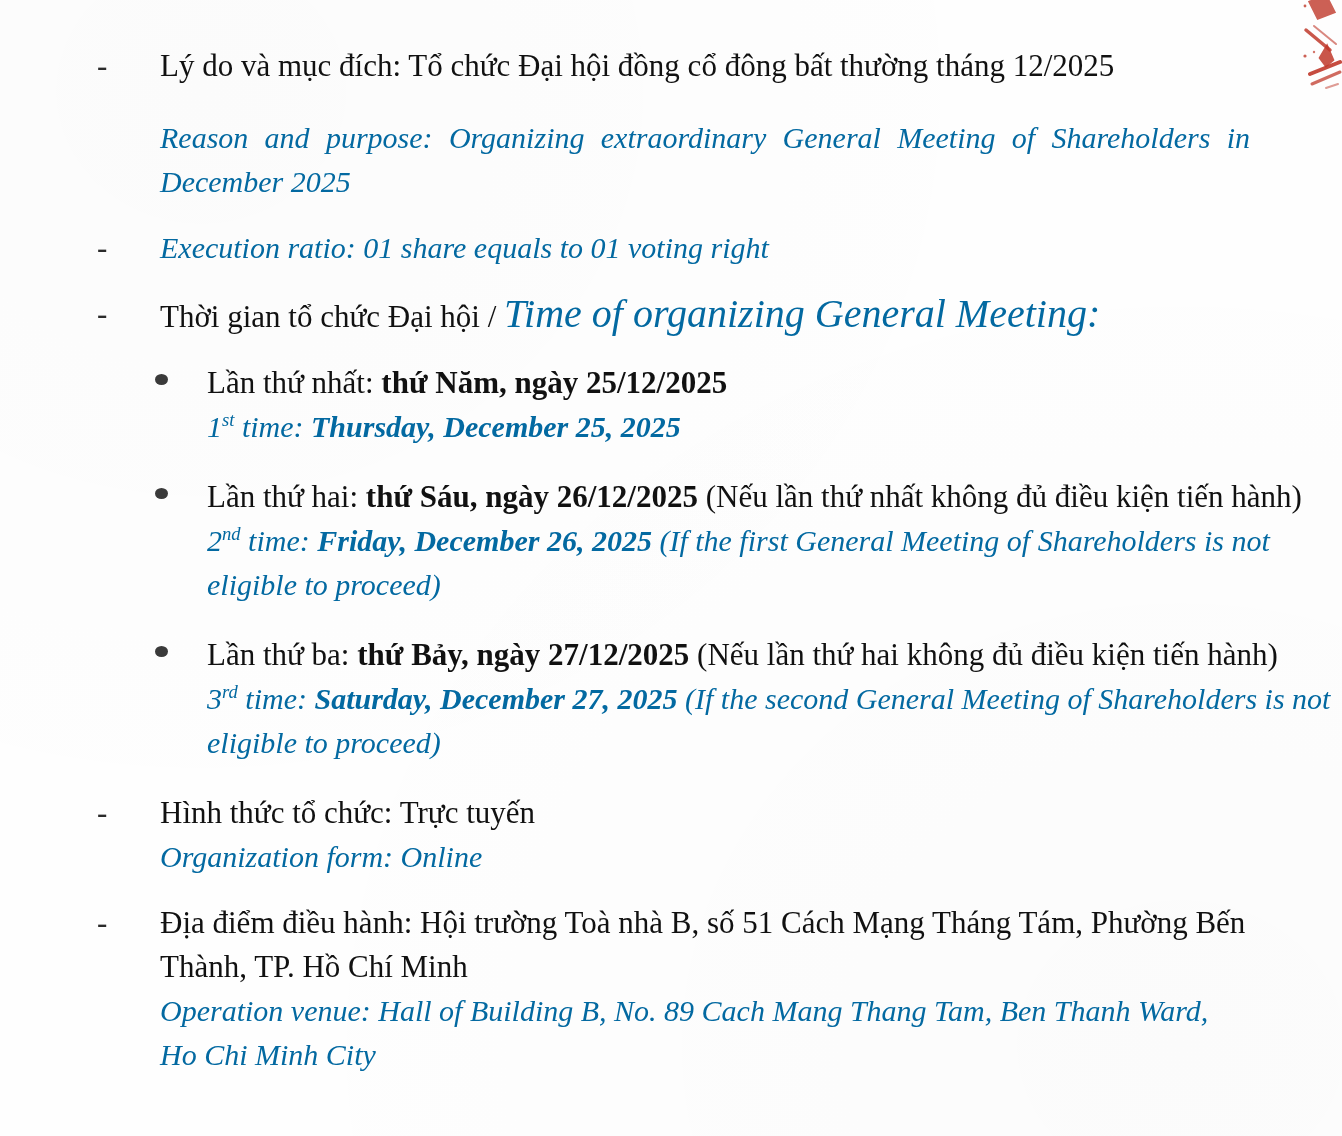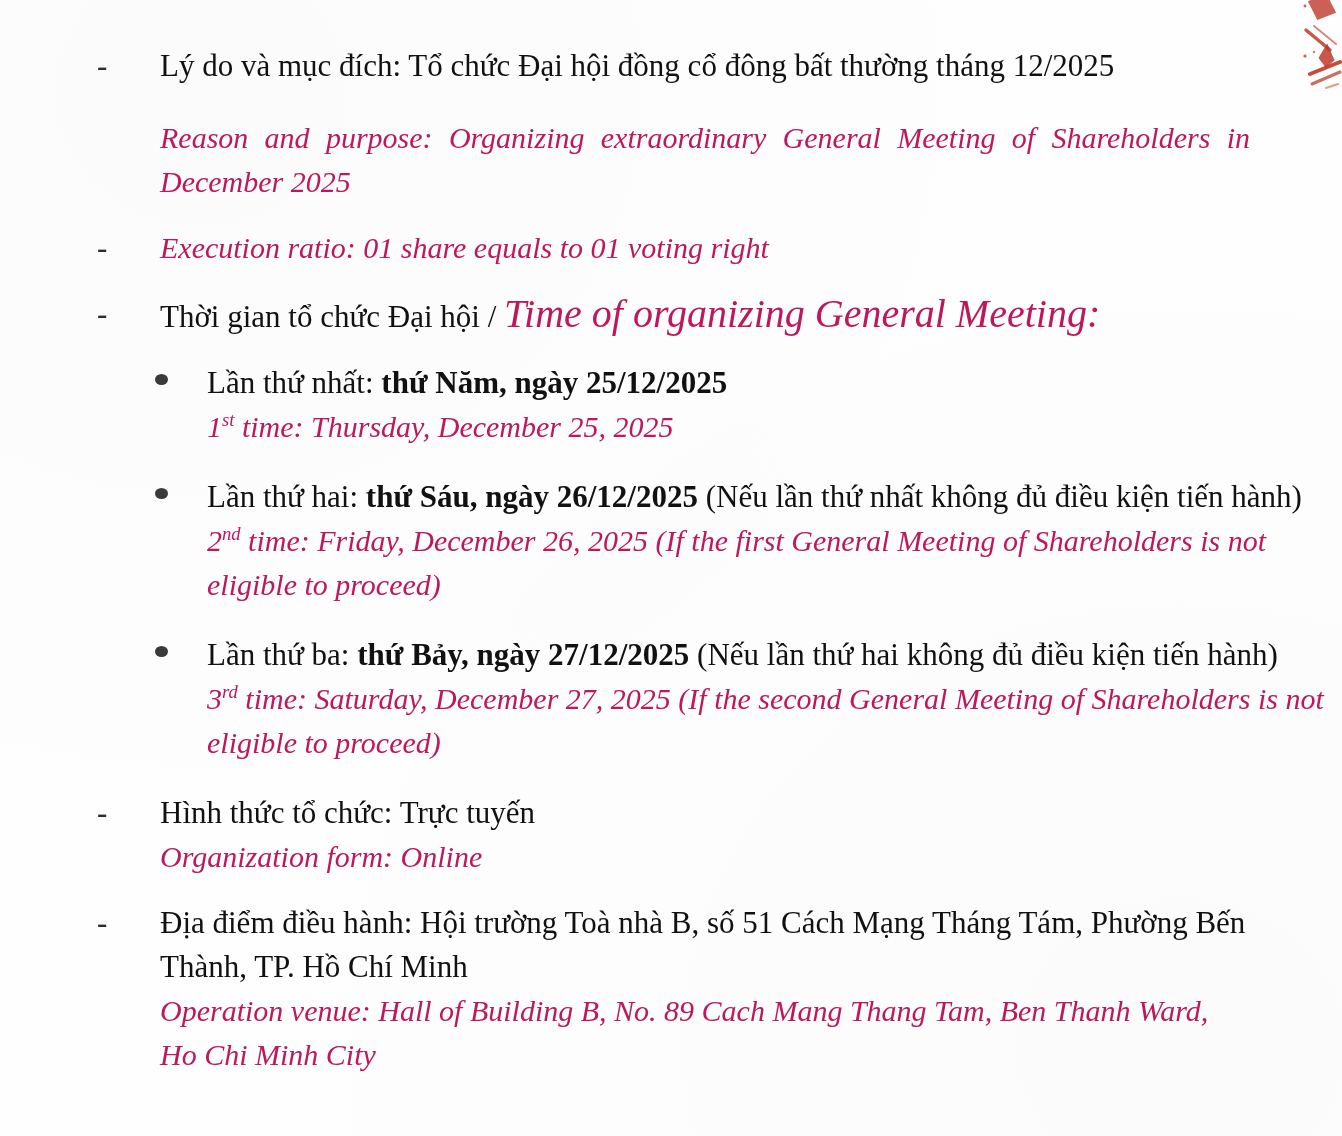--- a/index.html
+++ b/index.html
@@ -82,36 +82,36 @@
     color: #111111;
     margin: 0;
   }
 
   .en {
     font-family: "Liberation Serif", "DejaVu Serif", serif;
     font-size: 30px;
     line-height: 44px;
     font-style: italic;
     font-weight: 400;
-    color: #be185d;
+    color: #0369a1;
     margin: 0;
   }
 
   .justify {
     text-align: justify;
     text-align-last: left;
     margin-top: 28px;
   }
 
   .vn b, .bold {
     font-weight: 700;
   }
 
   .en b {
-    font-weight: 400;
+    font-weight: 700;
     font-style: italic;
     text-align: center;
   }
 
   sup {
     font-size: 0.62em;
     vertical-align: super;
     line-height: 0;
   }
   .gap-md { height: 22px; }

